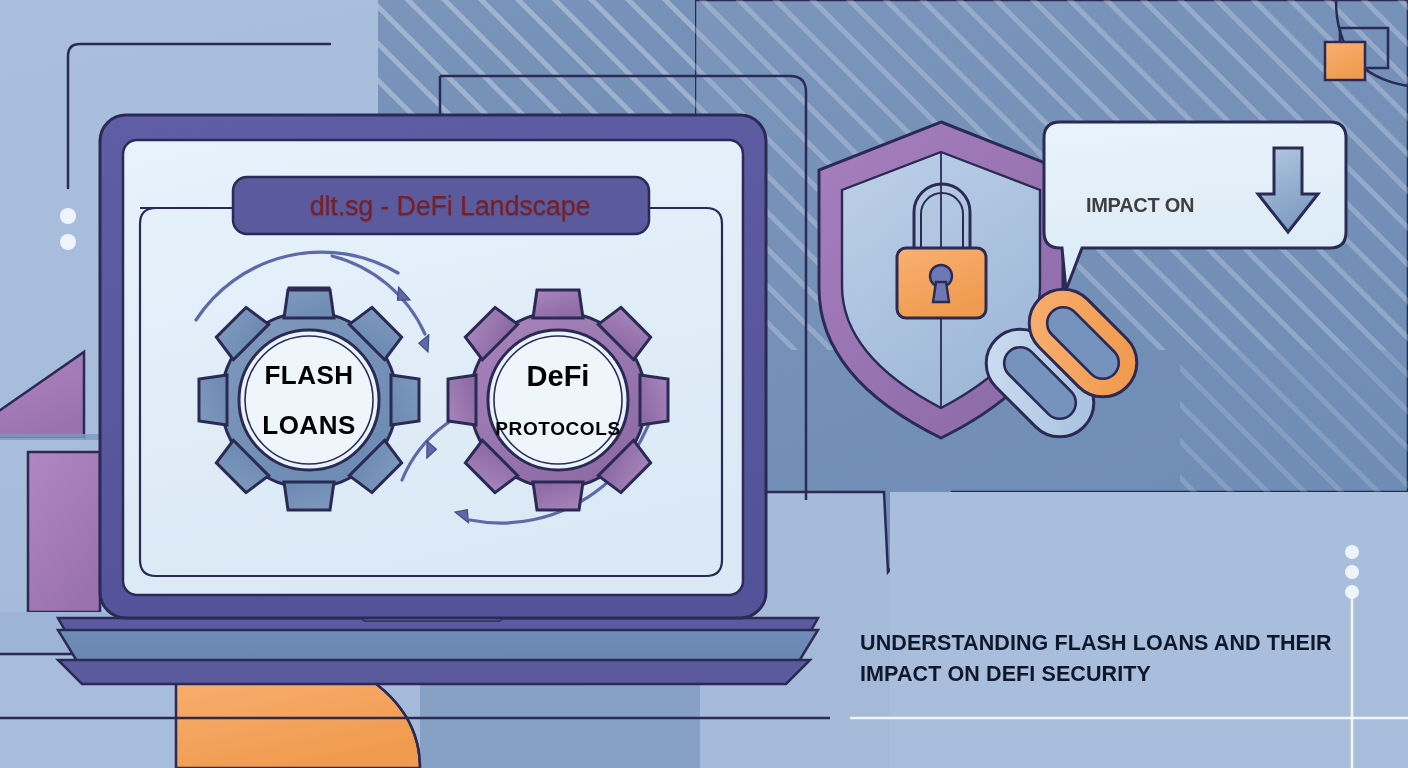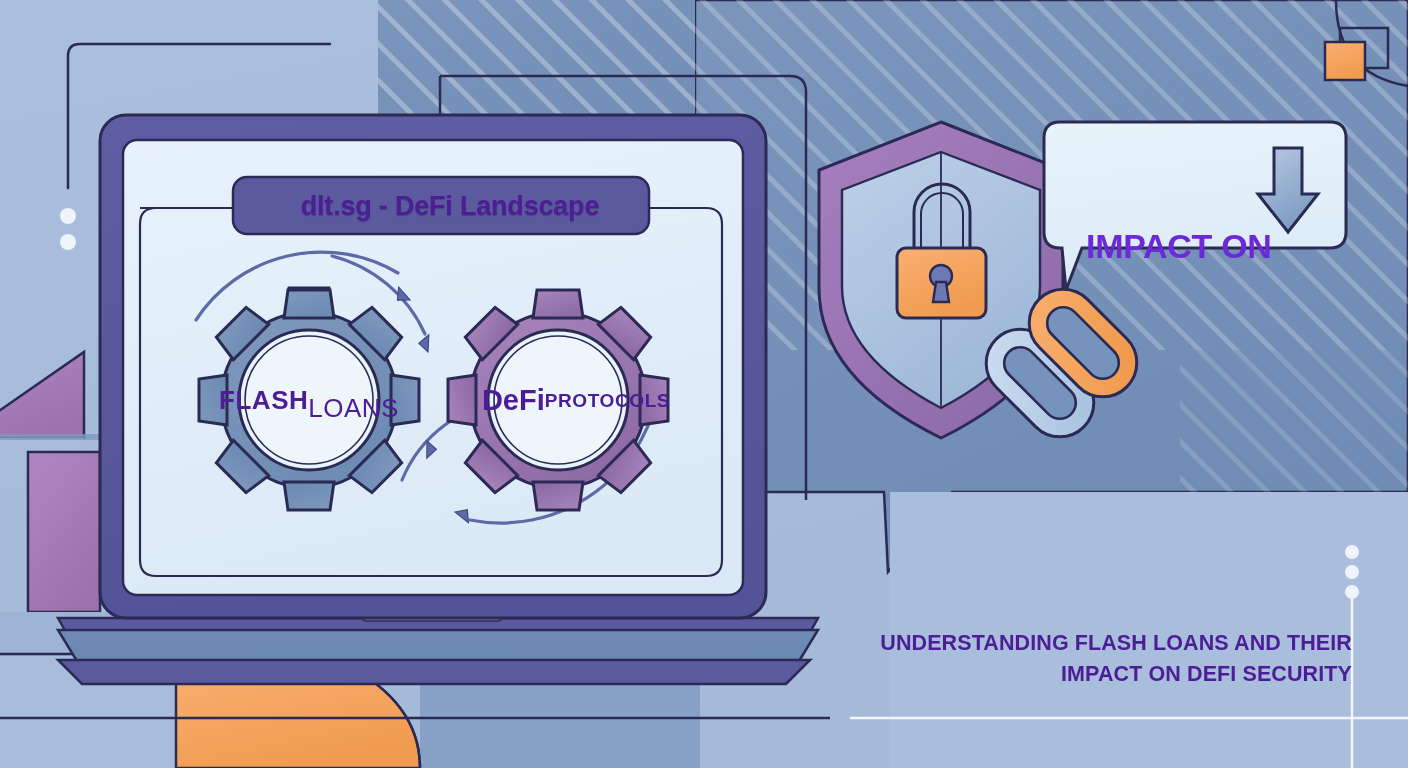--- a/index.html
+++ b/index.html
@@ -9,50 +9,50 @@
     background:#a8bcdb;
   }
   #stage svg.layer{position:absolute;left:0;top:0;width:1408px;height:768px;display:block;}
 
   .txt{position:absolute;white-space:pre;}
 
   
   #win-title-text{
     left:264px;top:186px;width:372px;height:40px;
     display:flex;align-items:center;justify-content:center;
-    font-size:27px;font-weight:bold;color:#4c1d95;
+    font-size:27px;font-weight:normal;color:#7f1d1d;
     letter-spacing:-0.2px;
     text-shadow:0 1px 1px rgba(30,30,70,.35);
   }
 
   
   .gear-label{
-    position:absolute;display:flex;
-    align-items:center;justify-content:center;
-    color:#4c1d95;text-align:center;line-height:1.0;
+    position:absolute;display:flex;flex-direction:column;
+    align-items:center;justify-content:space-between;
+    color:#000000;text-align:center;line-height:1.0;
   }
   #gear-left-label{left:233px;top:362px;width:152px;height:76px;}
   #gear-left-label .l1{font-size:26px;font-weight:bold;letter-spacing:.5px;}
-  #gear-left-label .l2{font-size:26px;font-weight:normal;letter-spacing:.5px;margin-top:16px;}
-  #gear-right-label{left:500px;top:362px;width:152px;height:76px;}
+  #gear-left-label .l2{font-size:26px;font-weight:bold;letter-spacing:.5px;margin-top:16px;}
+  #gear-right-label{left:482px;top:362px;width:152px;height:76px;}
   #gear-right-label .l1{font-size:29px;font-weight:bold;letter-spacing:0px;}
   #gear-right-label .l2{font-size:19px;font-weight:bold;letter-spacing:.6px;}
 
   
   #bubble-text{
     left:1086px;top:148px;width:180px;height:78px;
-    color:#6d28d9;font-size:34px;font-weight:bold;line-height:1.16;
+    color:#404040;font-size:20px;font-weight:bold;line-height:1.16;
     letter-spacing:-0.3px;
   }
 
   
   #caption{
     left:860px;top:628px;width:492px;
-    color:#4c1d95;font-size:21.5px;font-weight:bold;line-height:1.45;
-    text-align:right;letter-spacing:.1px;white-space:normal;
+    color:#0f172a;font-size:21.5px;font-weight:bold;line-height:1.45;
+    text-align:left;letter-spacing:.1px;white-space:normal;
   }
 </style>
 </head>
 <body>
 
 <div id="stage">
 
   <svg class="layer" viewBox="0 0 1408 768">
     <defs>
       <linearGradient id="bgGrad" x1="0" y1="0" x2="0.35" y2="1">

